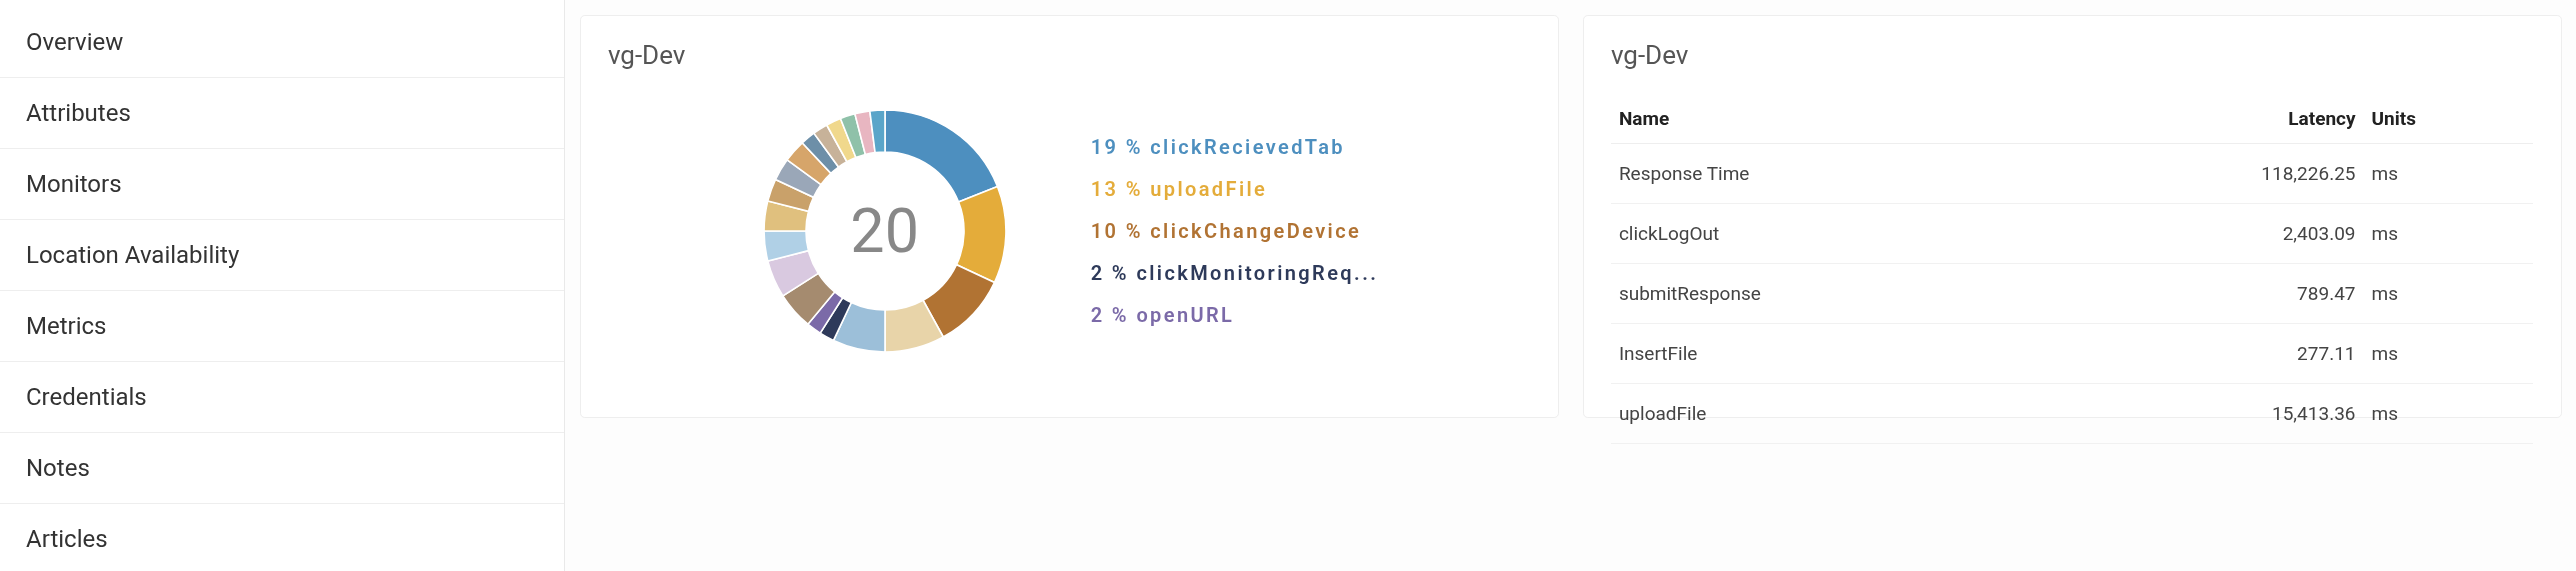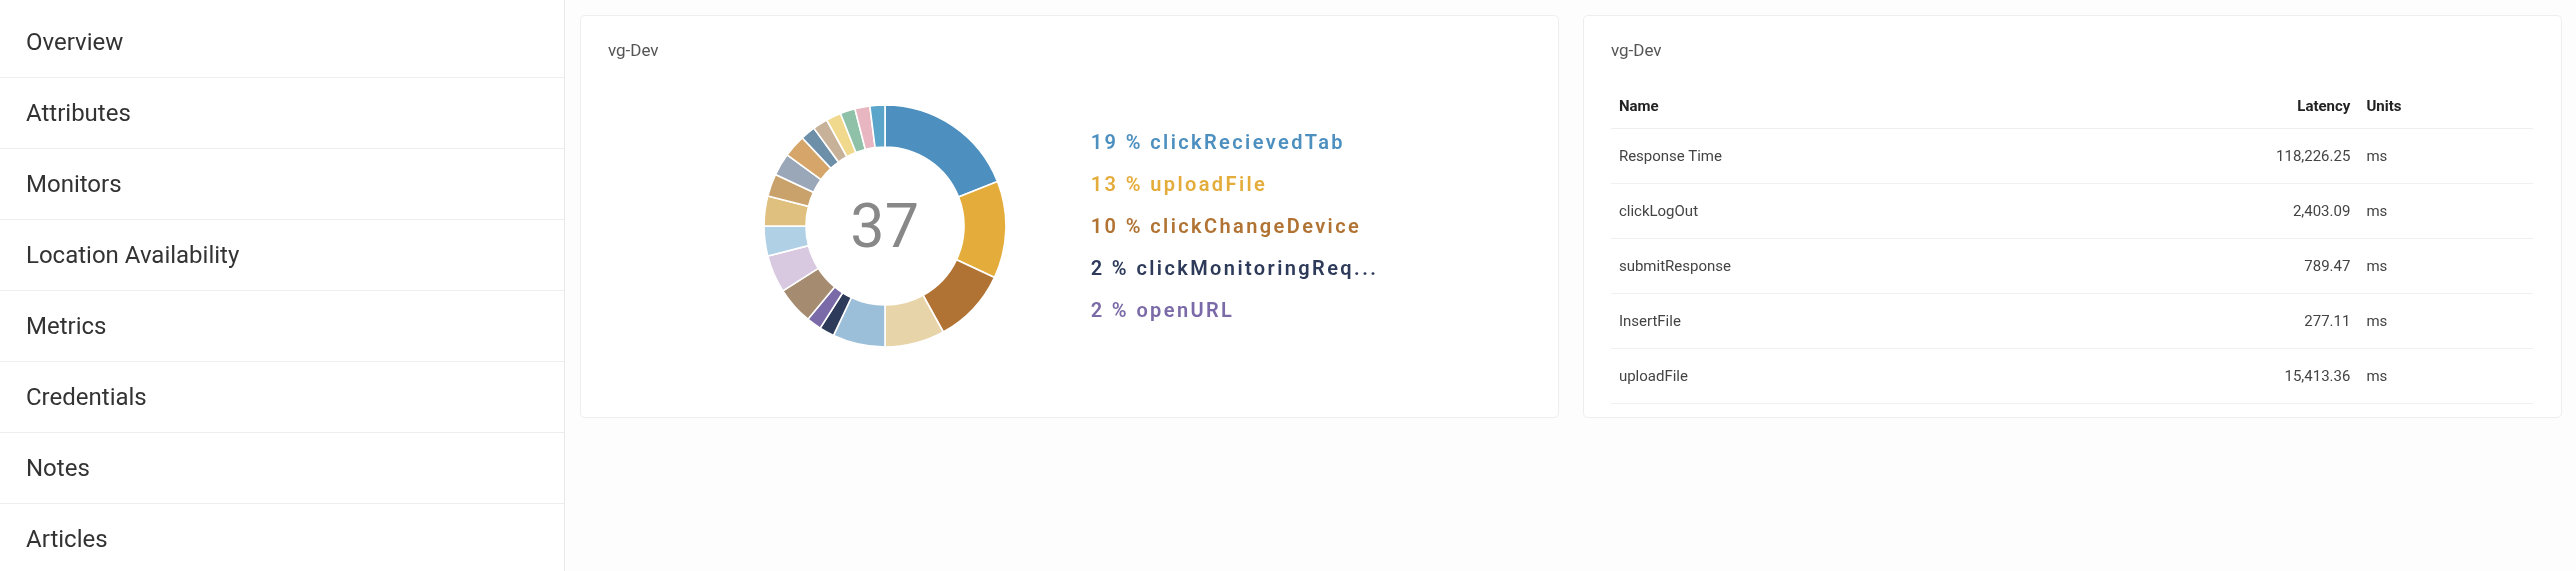--- a/index.html
+++ b/index.html
@@ -46,21 +46,21 @@
     align-items: flex-start;
   }
   .card {
     background: #fff;
     border: 0.8px solid #eee;
     border-radius: 4.8px;
     padding: 24px 27.4px;
     height: 403px;
   }
   .card-title {
-    font-size: 17px;
+    font-size: 26px;
     color: #555;
     font-weight: 400;
     margin-bottom: 24px;
   }
 
   
   .donut-card {
     flex: 1;
     display: flex;
     flex-direction: column;
@@ -103,21 +103,21 @@
   }
 
   
   .table-card {
     flex: 1;
     height: 403px;
   }
   table {
     width: 100%;
     border-collapse: collapse;
-    font-size: 15px;
+    font-size: 19px;
   }
   thead th {
     text-align: left;
     font-weight: 700;
     color: #222;
     padding: 13px 8px;
     border-bottom: 0.8px solid #eee;
   }
   thead th.num { text-align: right; }
   tbody td {
@@ -167,21 +167,21 @@
               <path d="M 192.30348307472838 9.712525830705374 A 150 150 0 0 1 218.86689373476113 19.275942130097178 L 196.72637057337727 66.32694885833016 A 98 98 0 0 0 179.37160894215586 60.078850209394176 Z" fill="#c9a16a" stroke="#fff" stroke-width="2"></path>
               <path d="M 218.86689373476113 19.275942130097178 A 150 150 0 0 1 243.16778784387117 33.64745084375804 L 212.60295472466248 75.71633455125524 A 98 98 0 0 0 196.72637057337727 66.32694885833016 Z" fill="#9aa7b8" stroke="#fff" stroke-width="2"></path>
               <path d="M 243.16778784387117 33.64745084375804 A 150 150 0 0 1 264.34529411321193 52.31793411069694 L 226.4389254872985 87.91438361898867 A 98 98 0 0 0 212.60295472466248 75.71633455125524 Z" fill="#d6a56a" stroke="#fff" stroke-width="2"></path>
               <path d="M 264.34529411321193 52.31793411069694 A 150 150 0 0 1 276.35254915624233 66.83221215612933 L 234.283665448745 97.39704527533783 A 98 98 0 0 0 226.4389254872985 87.91438361898867 Z" fill="#6d8fa8" stroke="#fff" stroke-width="2"></path>
               <path d="M 276.35254915624233 66.83221215612933 A 150 150 0 0 1 286.44600200657965 82.73694888474293 L 240.87805464429871 107.78813993803206 A 98 98 0 0 0 234.283665448745 97.39704527533783 Z" fill="#c7b299" stroke="#fff" stroke-width="2"></path>
               <path d="M 286.44600200657965 82.73694888474293 A 150 150 0 0 1 294.4664728832378 99.78131709729857 L 246.1180956170487 118.92379383690172 A 98 98 0 0 0 240.87805464429871 107.78813993803206 Z" fill="#f0d88c" stroke="#fff" stroke-width="2"></path>
               <path d="M 294.4664728832378 99.78131709729857 A 150 150 0 0 1 300.28747416929474 117.69651692527208 L 249.9211497906059 130.62839105784442 A 98 98 0 0 0 246.1180956170487 118.92379383690172 Z" fill="#8fc1a9" stroke="#fff" stroke-width="2"></path>
               <path d="M 300.28747416929474 117.69651692527208 A 150 150 0 0 1 303.8172051971717 136.20001496535468 L 252.22724072881886 142.7173431106984 A 98 98 0 0 0 249.9211497906059 130.62839105784442 Z" fill="#e8b6c1" stroke="#fff" stroke-width="2"></path>
               <path d="M 303.8172051971717 136.20001496535468 A 150 150 0 0 1 305 155.00000000000037 L 253 155.00000000000023 A 98 98 0 0 0 252.22724072881886 142.7173431106984 Z" fill="#5aa5c9" stroke="#fff" stroke-width="2"></path>
             </svg>
-          <div class="donut-center">37</div>
+          <div class="donut-center">20</div>
         </div>
         <div class="legend" id="legend">
             <div class="legend-row" style="color: rgb(77, 143, 191);">19 % clickRecievedTab</div>
             <div class="legend-row" style="color: rgb(228, 172, 58);">13 % uploadFile</div>
             <div class="legend-row" style="color: rgb(177, 115, 51);">10 % clickChangeDevice</div>
             <div class="legend-row" style="color: rgb(46, 58, 90);">2 % clickMonitoringReq...</div>
             <div class="legend-row" style="color: rgb(123, 106, 168);">2 % openURL</div>
           </div>
       </div>
     </section>

